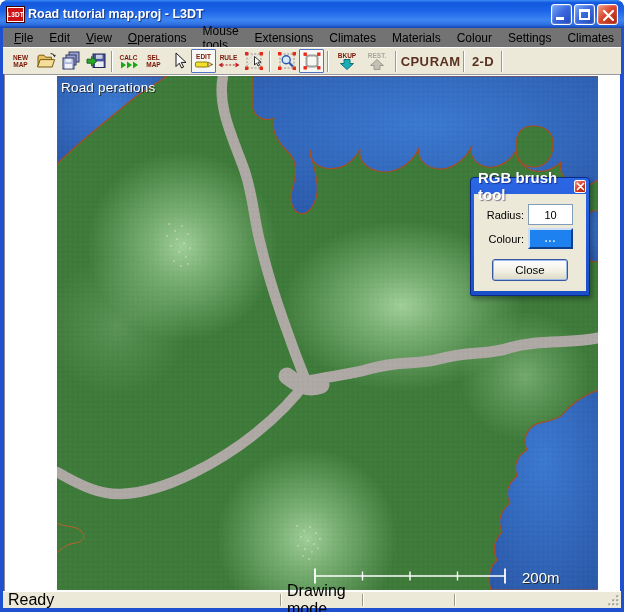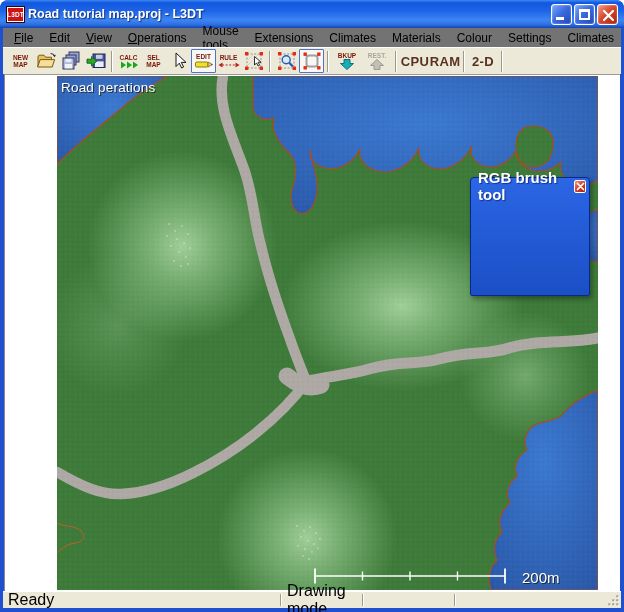--- a/index.html
+++ b/index.html
@@ -339,20 +339,31 @@
 
   <div class="dialog">
     <div class="dialog-title">
       <span>RGB brush tool</span>
       <div class="dlg-close">
         <svg width="11" height="11" viewBox="0 0 11 11" style="position:absolute;left:0;top:0">
           <path d="M2.5,2.5 L8.5,8.5 M8.5,2.5 L2.5,8.5" stroke="#fff" stroke-width="1.7" stroke-linecap="round"></path>
         </svg>
       </div>
     </div>
+    <div class="dialog-body">
+      <div class="dlg-row">
+        <span class="dlg-label">Radius:</span>
+        <input class="dlg-input" value="10" style="">
+      </div>
+      <div class="dlg-row">
+        <span class="dlg-label">Colour:</span>
+        <div class="dlg-colour">...</div>
+      </div>
+      <button class="dlg-close-btn">Close</button>
+    </div>
   </div>
 
   <div class="statusbar">
     <div class="sb-panel" style="flex:1">
       <span>Ready</span>
     </div>
     <div class="sb-sep"></div>
     <div class="sb-panel" style="width:80px;justify-content:center">
       <span>Drawing mode</span>
     </div>

